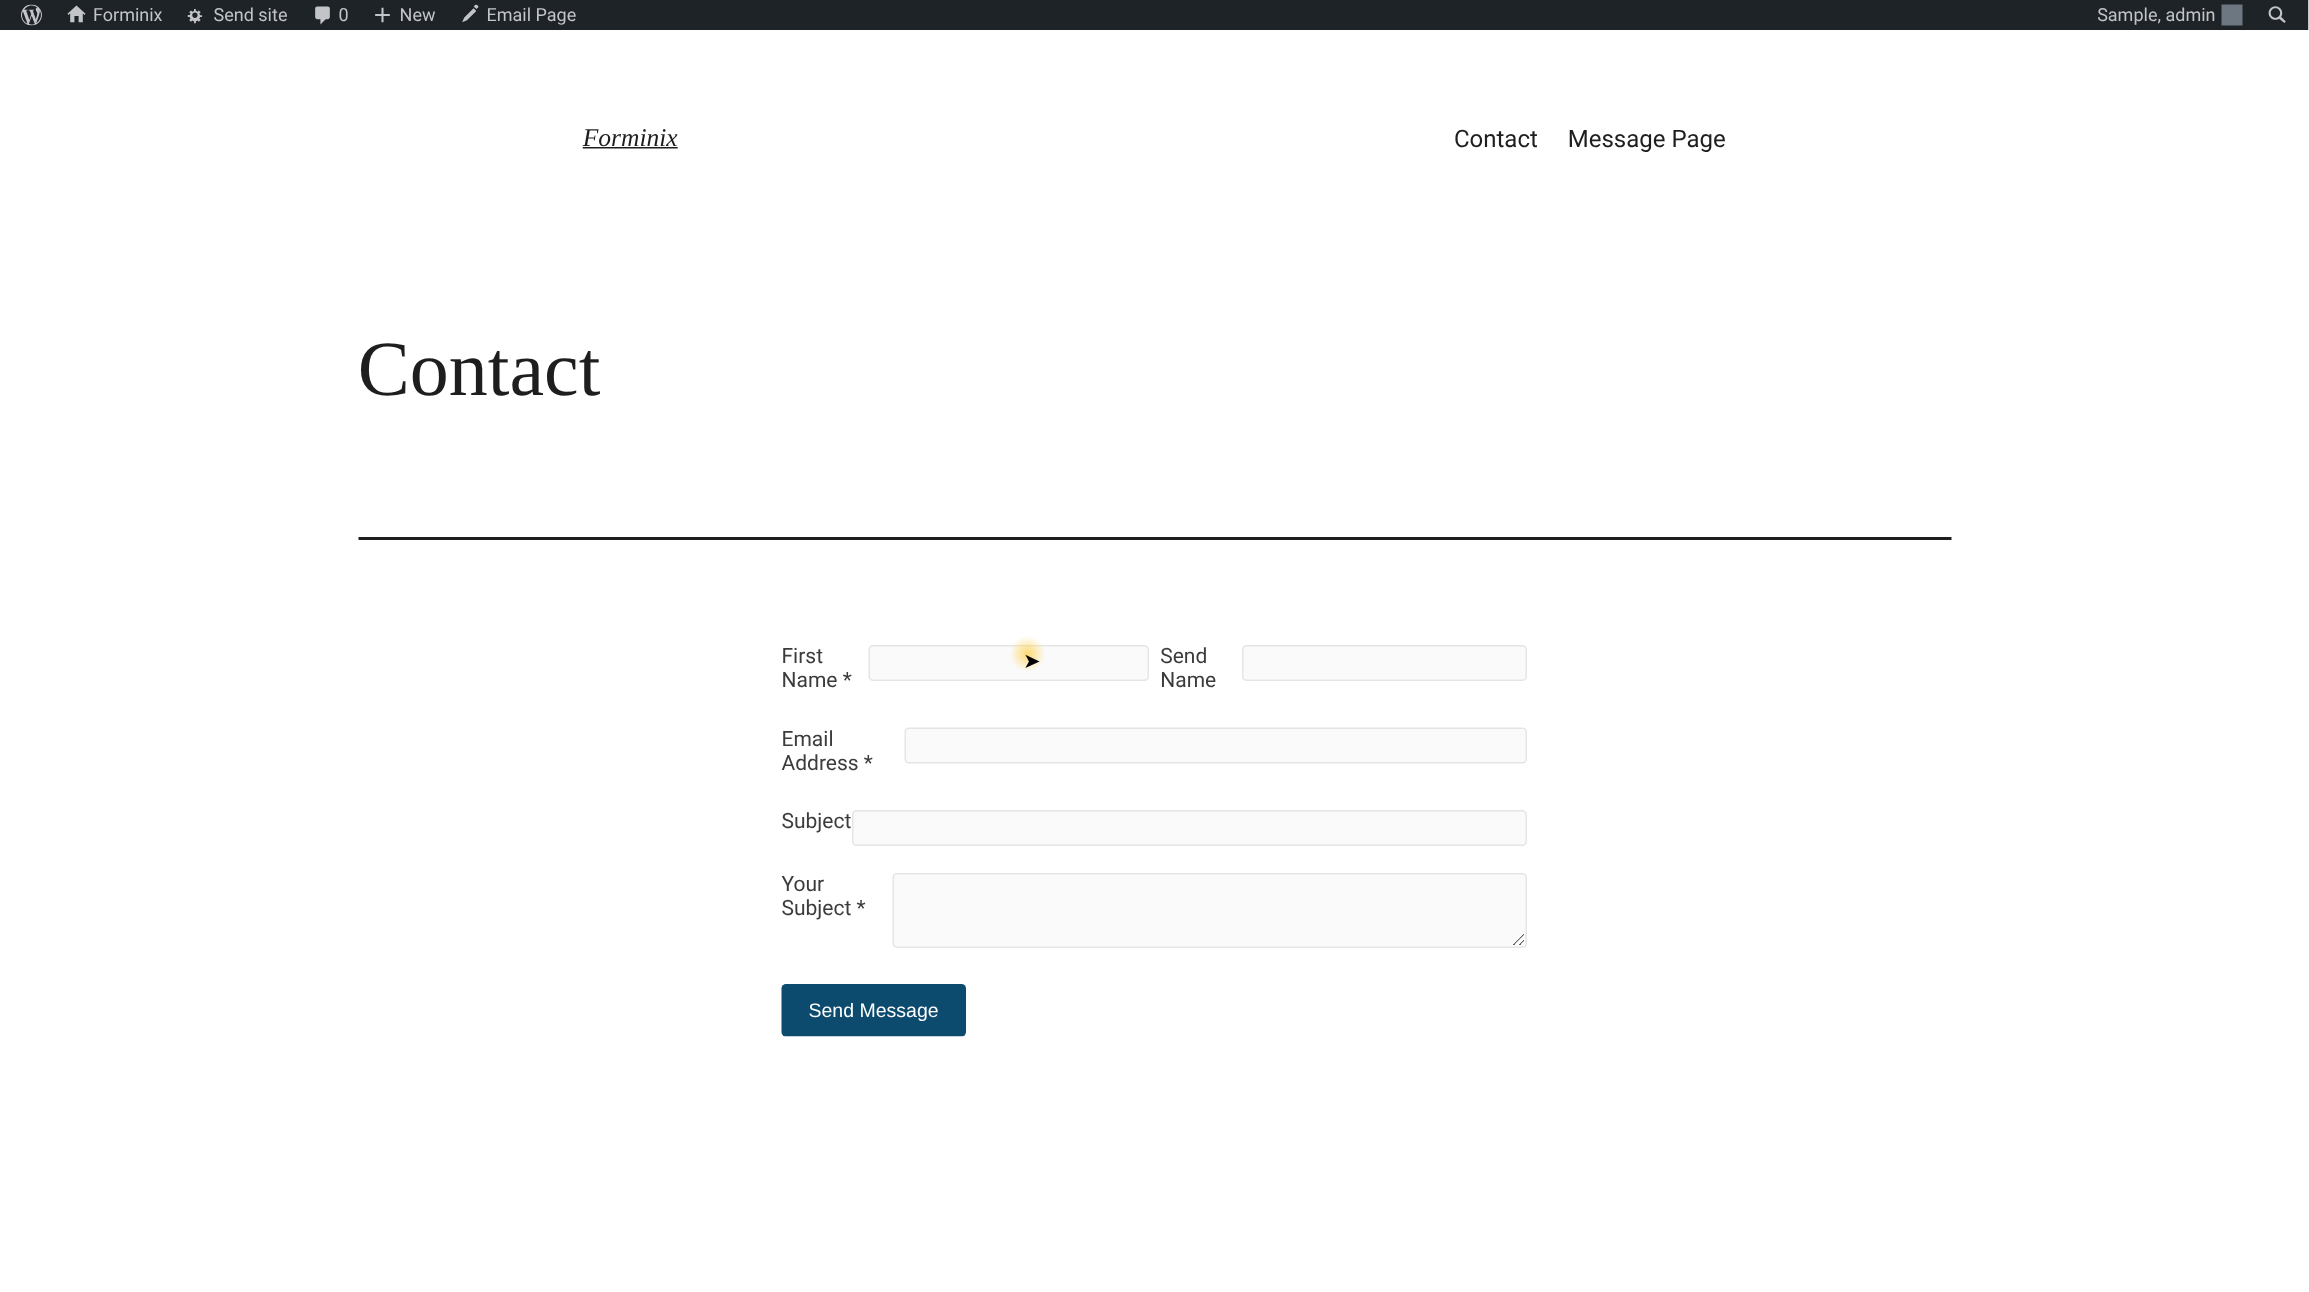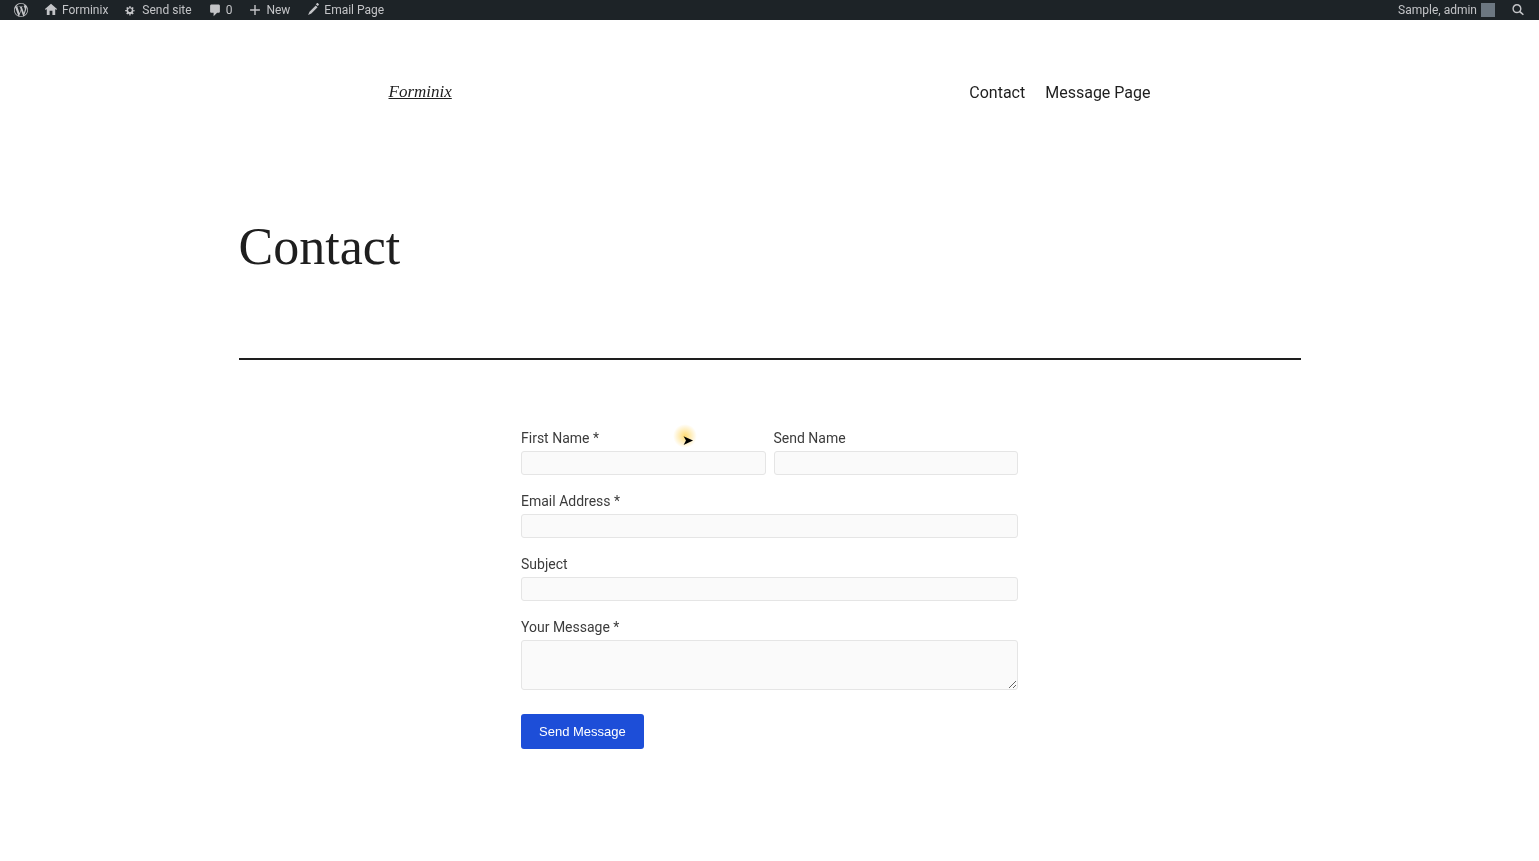--- a/index.html
+++ b/index.html
@@ -18,27 +18,27 @@
 .main-nav { display: flex; gap: 20px; }
 .nav-item { color: #1e1e1e; text-decoration: none; font-size: 16px; cursor: pointer; }
 
 
 .page-title { font-family: Georgia, serif; font-weight: 400; font-size: 52px; margin-top: 115px; color: #1e1e1e; }
 .hr-line { border: none; border-top: 2px solid #1e1e1e; margin-top: 82px; }
 
 
 .form-wrap { max-width: 497px; margin: 70px auto 0; }
 .form-row { display: flex; gap: 8px; margin-bottom: 18px; }
-.form-group { flex: 1; display: flex; flex-direction: column; }
+.form-group { flex: 1; display: flex; flex-direction: row; }
 .form-group.full { width: 100%; }
 .form-label { font-size: 14px; color: #3c3c3c; margin-bottom: 5px; }
 .form-input, .form-textarea { width: 100%; border: 1px solid #e5e5e5; background: #fafafa; border-radius: 3px; padding: 6px 8px; font-size: 14px; resize: vertical; }
 .form-input { height: 24px; }
 .form-textarea { height: 50px; }
-.submit-btn { background: #1d4ed8; color: #fff; border: none; padding: 10px 18px; font-size: 13px; border-radius: 3px; cursor: pointer; margin-top: 6px; }
+.submit-btn { background: #0c4a6e; color: #fff; border: none; padding: 10px 18px; font-size: 13px; border-radius: 3px; cursor: pointer; margin-top: 6px; }
 
 
 .cursor-highlight { position: absolute; width: 24px; height: 24px; background: radial-gradient(circle, rgba(255,210,80,0.8) 0%, rgba(255,210,80,0.0) 70%); border-radius: 50%; pointer-events: none; }
 .cursor-arrow { position: absolute; font-size: 14px; pointer-events: none; color: #000; }
 </style>
 </head>
 <body>
 
 <div class="admin-bar">
   <div class="admin-bar-left">
@@ -130,19 +130,19 @@
 
   <div class="form-row">
     <div class="form-group full">
       <label class="form-label">Subject</label>
       <input class="form-input" value="" style="">
     </div>
   </div>
 
   <div class="form-row">
     <div class="form-group full">
-      <label class="form-label">Your Message *</label>
+      <label class="form-label">Your Subject *</label>
       <textarea class="form-textarea" style=""></textarea>
     </div>
   </div>
 
   <button class="submit-btn">Send Message</button>
 </div>
 
 </body></html>

